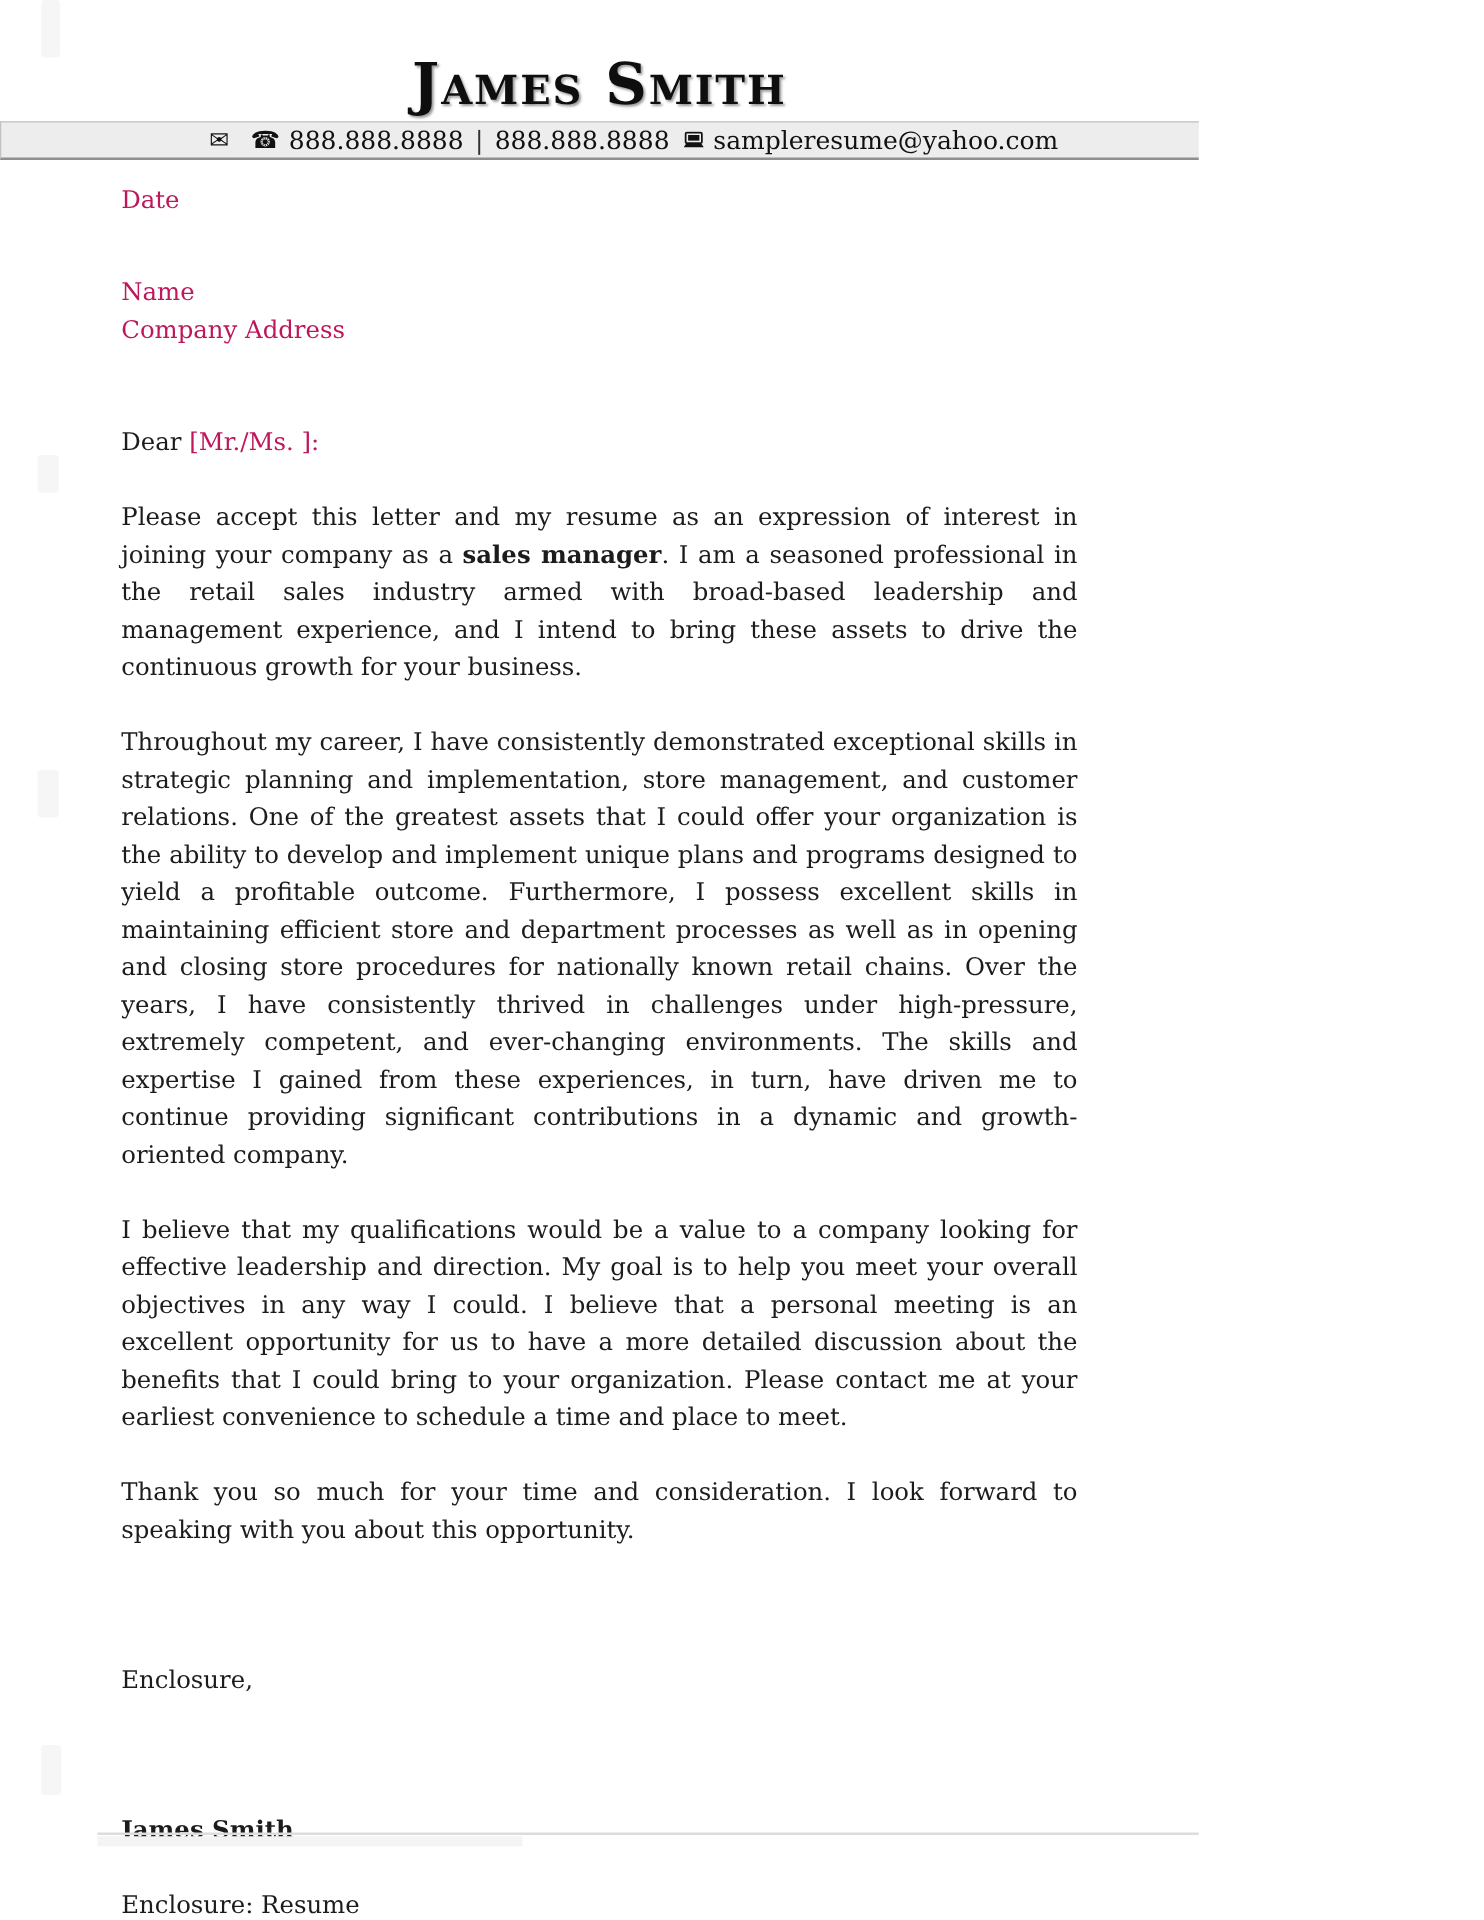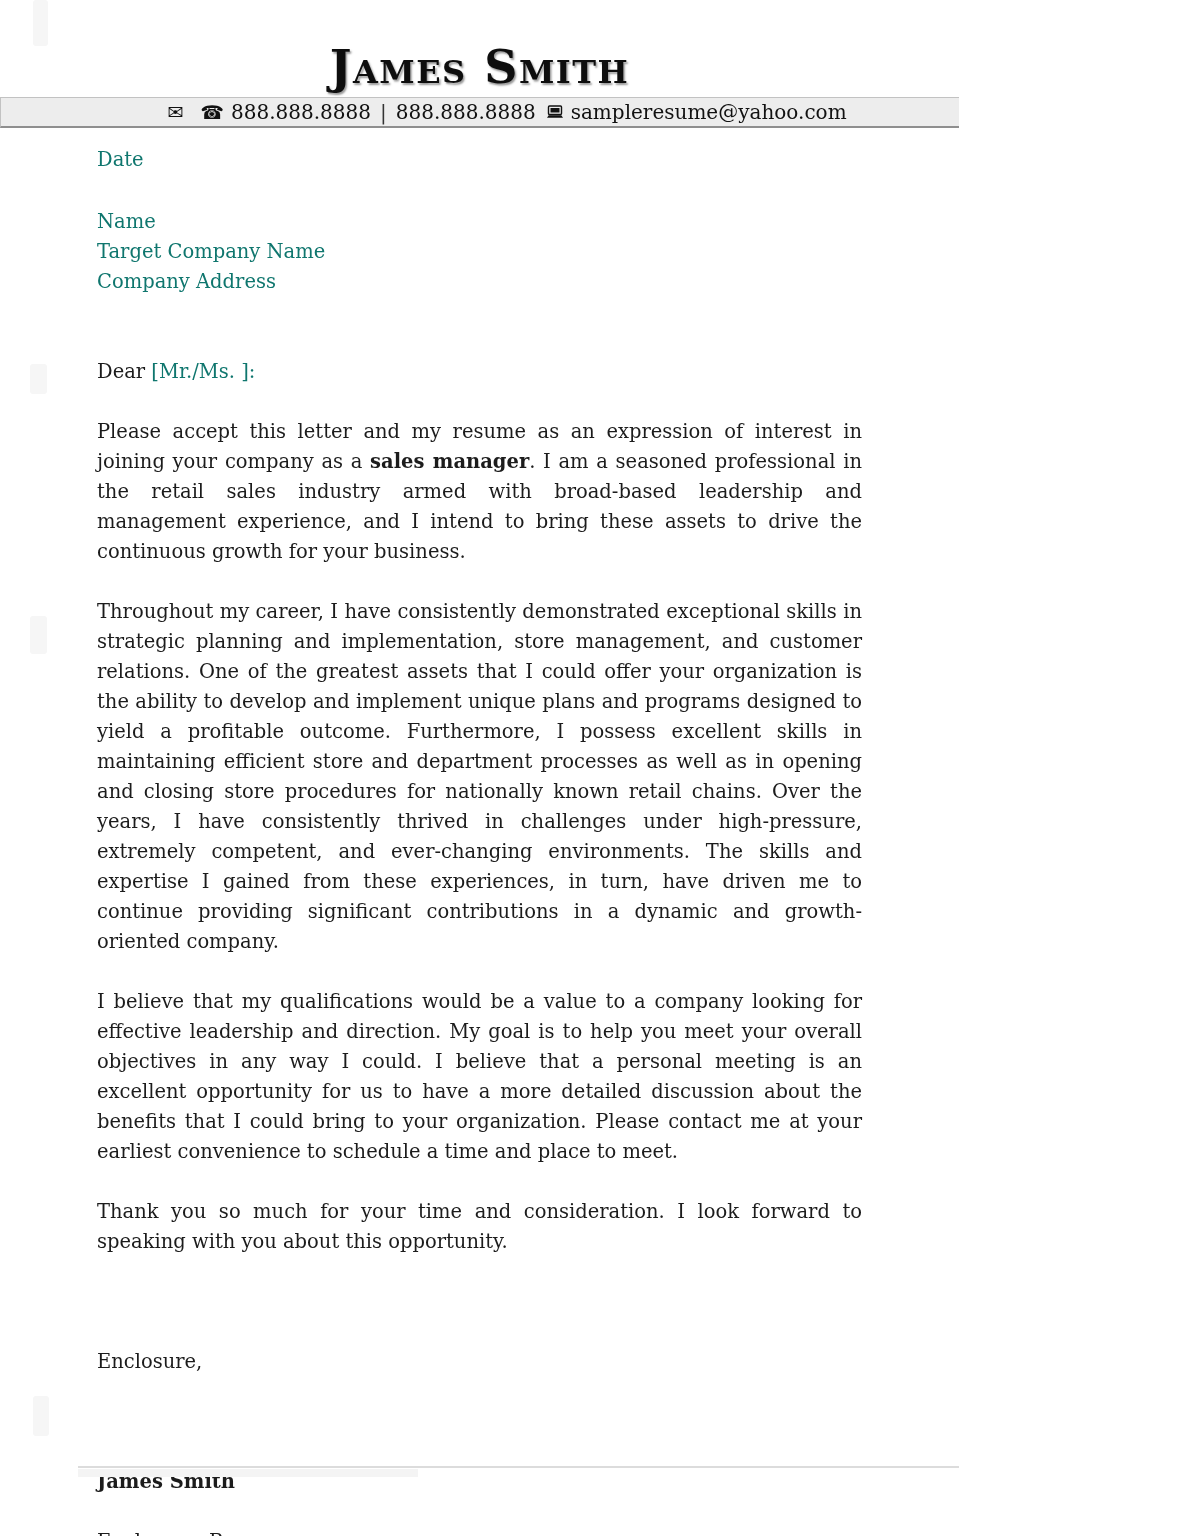--- a/index.html
+++ b/index.html
@@ -42,24 +42,24 @@
     color: #111;
   }
   .contact-bar .icon { margin: 0 7px 0 10px; font-family: "DejaVu Sans", sans-serif; font-size: 19px; }
   .contact-bar .icon:first-child { margin-left: 0; }
   .contact-bar .sep { margin: 0 9px; color: #333; }
   .contact-bar .svg-icon { margin: 2px 7px 0 10px; }
 
   
   .letter { margin: 0 97px; font-size: 19.5px; line-height: 30px; }
 
-  .blue { color: #0f766e; }
+  .blue { color: #be185d; }
 
   .date-line { margin-top: 17px; }
-  .recipient-block { margin-top: 32px; }
+  .recipient-block { margin-top: 44px; }
   .recipient-block div { line-height: 30px; }
   .salutation { margin-top: 60px; }
   .para { margin-top: 30px; text-align: justify; }
   .closing { margin-top: 90px; }
   .signature { margin-top: 90px; font-weight: bold; }
   .enclosure { margin-top: 30px; }
   .enclosure .it { }
 
   
   .bottom-rule {
@@ -113,21 +113,20 @@
     </span>
     <span>sampleresume@yahoo.com</span>
   </div>
 
   <div class="letter">
 
     <div class="date-line blue">Date</div>
 
     <div class="recipient-block">
       <div class="blue">Name</div>
-      <div class="blue">Target Company Name</div>
       <div class="blue">Company Address</div>
     </div>
 
     <div class="salutation"><span>Dear </span><span class="blue">[Mr./Ms. ]:</span></div>
 
     <div class="para"><span>Please accept this letter and my resume as an expression of interest in joining your company as a </span><b>sales manager</b><span>. I am a seasoned professional in the retail sales industry armed with broad-based leadership and management experience, and I intend to bring these assets to drive the continuous growth for your business.</span></div>
 
     <div class="para">Throughout my career, I have consistently demonstrated exceptional skills in strategic planning and implementation, store management, and customer relations. One of the greatest assets that I could offer your organization is the ability to develop and implement unique plans and programs designed to yield a profitable outcome. Furthermore, I possess excellent skills in maintaining efficient store and department processes as well as in opening and closing store procedures for nationally known retail chains. Over the years, I have consistently thrived in challenges under high-pressure, extremely competent, and ever-changing environments. The skills and expertise I gained from these experiences, in turn, have driven me to continue providing significant contributions in a dynamic and growth-oriented company.</div>
 
     <div class="para">I believe that my qualifications would be a value to a company looking for effective leadership and direction. My goal is to help you meet your overall objectives in any way I could. I believe that a personal meeting is an excellent opportunity for us to have a more detailed discussion about the benefits that I could bring to your organization. Please contact me at your earliest convenience to schedule a time and place to meet.</div>

